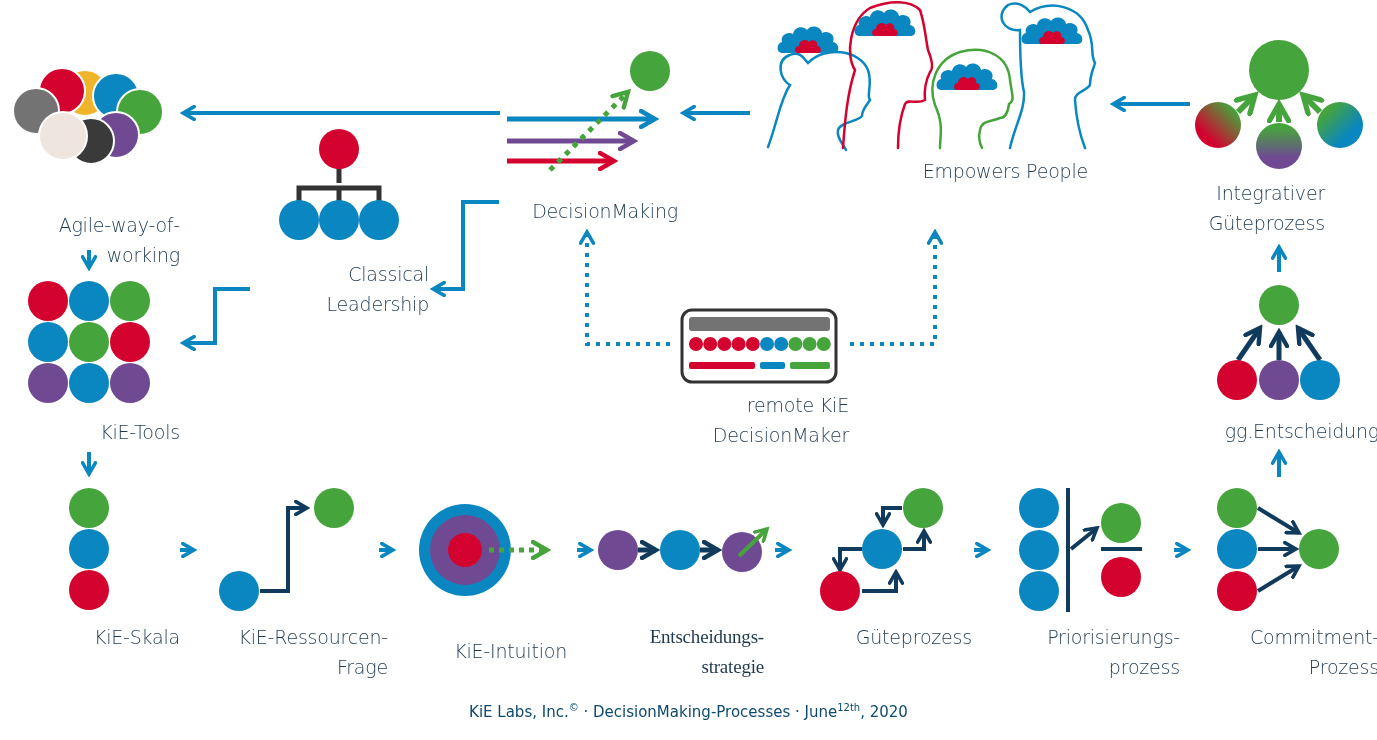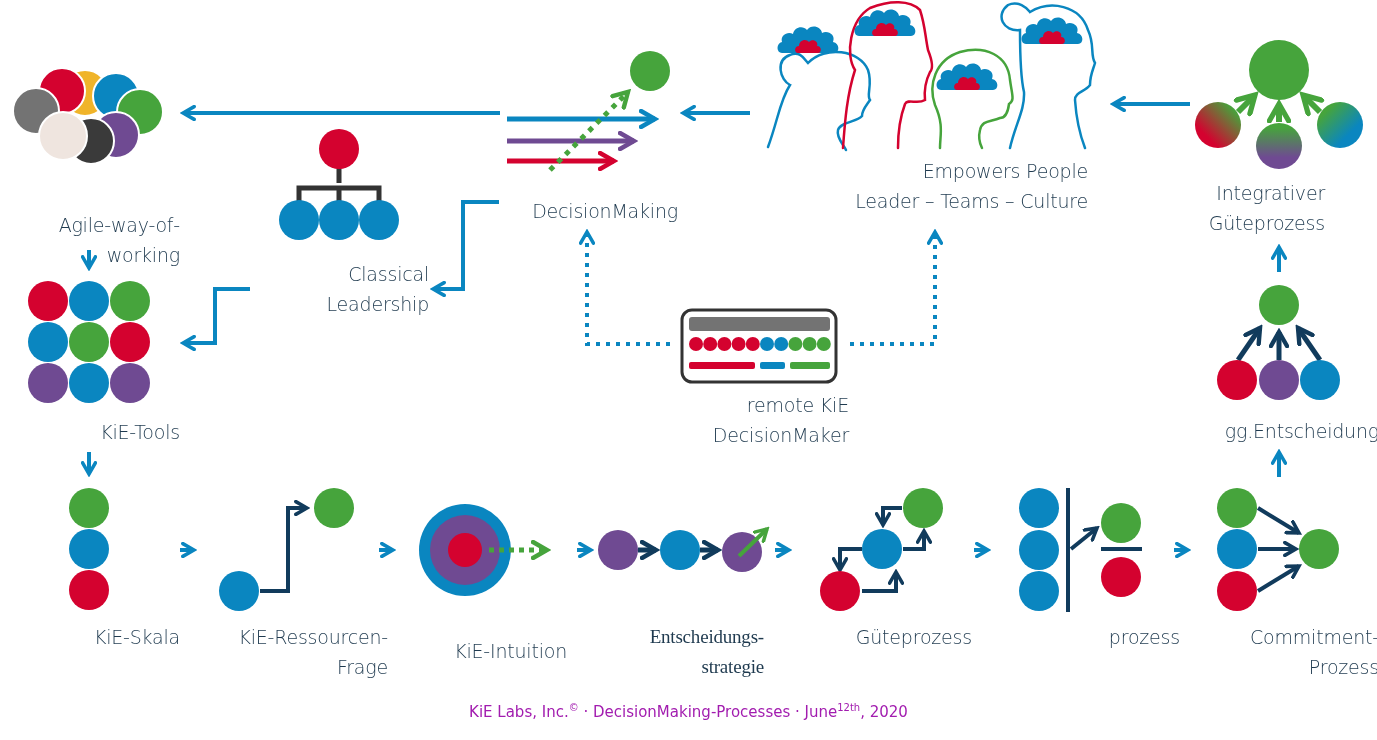--- a/index.html
+++ b/index.html
@@ -2,21 +2,21 @@
 <html><head>
 <meta charset="utf-8">
 <style>
   html, body { margin:0; padding:0; background:#ffffff; }
   body { width:1377px; height:740px; position:relative; overflow:hidden;
          font-family:"DejaVu Sans", "Liberation Sans", sans-serif; }
   #diagram { position:absolute; left:0; top:0; width:1377px; height:740px; }
   .lbl { position:absolute; color:#1f3a4f; font-size:19px; line-height:30px; text-align:right;
          font-family:"DejaVu Sans", sans-serif; font-weight:300; letter-spacing:-0.2px; }
   .footer { position:absolute; left:0; width:1377px; top:702px; text-align:center; font-size:15px;
-            color:#a21caf; font-family:"DejaVu Sans", sans-serif; }
+            color:#0c4a6e; font-family:"DejaVu Sans", sans-serif; }
   .footer sup { font-size:10px; }
 </style>
 </head>
 <body>
 
 <svg id="diagram" viewBox="0 0 1377 740" width="1377" height="740">
   <defs>
     <linearGradient id="gRedGreen" x1="0" y1="1" x2="1" y2="0">
       <stop offset="0.25" stop-color="#d4022f"></stop>
         <stop offset="0.85" stop-color="#46a43c"></stop>
@@ -234,21 +234,20 @@
 </div>
 <div class="lbl" style="left:249px;top:259px;width:180px;">
   <div>Classical</div>
   <div>Leadership</div>
 </div>
 <div class="lbl" style="left:498px;top:196px;width:180px;">
   <div>DecisionMaking</div>
 </div>
 <div class="lbl" style="left:780px;top:156px;width:308px;">
   <div>Empowers People</div>
-  <div>Leader – Teams – Culture</div>
 </div>
 <div class="lbl" style="left:1145px;top:178px;width:180px;">
   <div>Integrativer</div>
   <div>Güteprozess</div>
 </div>
 <div class="lbl" style="left:0;top:417px;width:180px;">
   <div>KiE-Tools</div>
 </div>
 <div class="lbl" style="left:669px;top:390px;width:180px;">
   <div>remote KiE</div>
@@ -268,20 +267,21 @@
   <div>KiE-Intuition</div>
 </div>
 <div class="lbl" style="left:564px;top:622px;width:200px;font-family:Liberation Serif, serif;">
   <div>Entscheidungs-</div>
   <div>strategie</div>
 </div>
 <div class="lbl" style="left:792px;top:622px;width:180px;">
   <div>Güteprozess</div>
 </div>
 <div class="lbl" style="left:980px;top:622px;width:200px;">
+  <div>Priorisierungs-</div>
   <div>prozess</div>
 </div>
 <div class="lbl" style="left:1179px;top:622px;width:200px;">
   <div>Commitment-</div>
   <div>Prozess</div>
 </div>
 
 <div class="footer">
   <span>KiE Labs, Inc.</span><sup>©</sup><span> · </span><span>DecisionMaking-Processes</span><span> · </span><span>June</span><sup>12th</sup><span>, 2020</span>
 </div>

